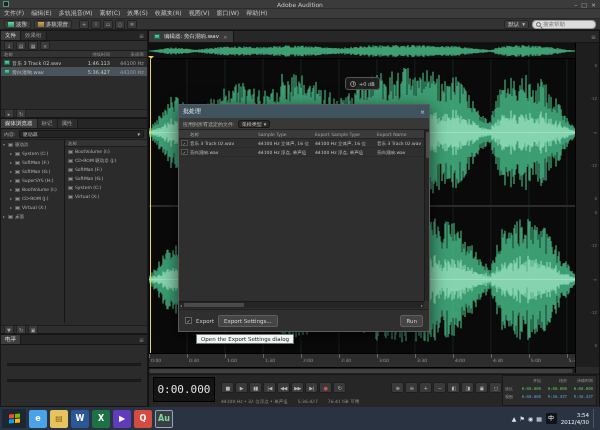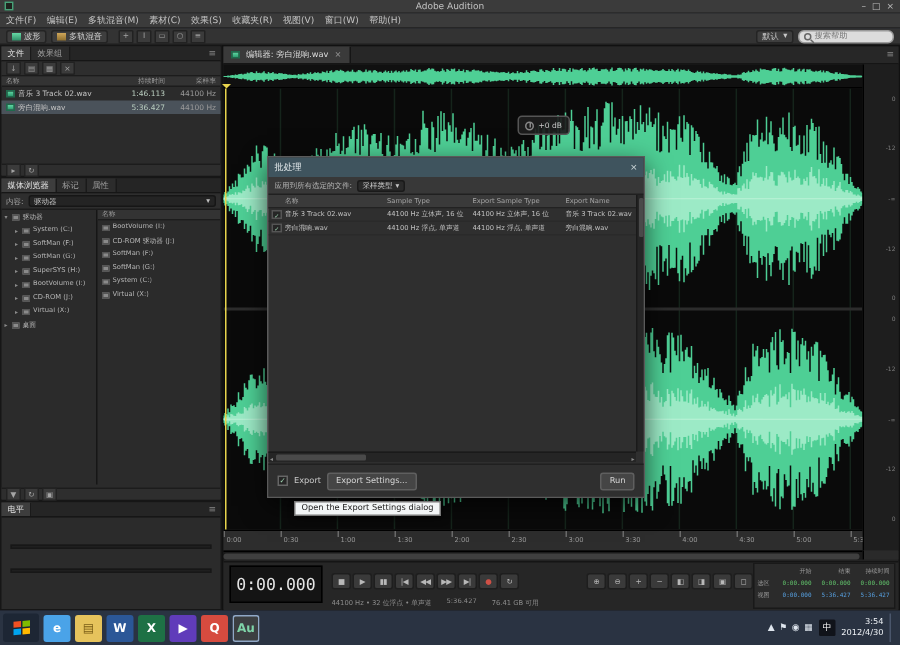--- a/index.html
+++ b/index.html
@@ -1,17 +1,17 @@
 <!DOCTYPE html>
 <html style="--sel: #4a525a; --dlg-title: #3f545e; --green: #62c46c; --blue: #57a0e0; --taskbar: #2a3342; --rec: #d05046; --playhead: #e8d44d; --wave-bg: #0a0a0a;"><head>
 <meta charset="utf-8">
 <style>
 *{margin:0;padding:0;box-sizing:border-box}
 body{background:#000}
-.screen{position:relative;width:600px;height:430px;background:#0f172a;overflow:hidden;
+.screen{position:relative;width:600px;height:430px;background:#eab308;overflow:hidden;
   font-family:"DejaVu Sans","Liberation Sans",sans-serif;color:#c8c8c8}
 .abs{position:absolute}
 
 
 .titlebar{left:0;top:0;width:600px;height:9px;background:#3b3b3b;border-bottom:1px solid #2c2c2c;display:flex;align-items:center}
 .app-chip{width:6px;height:6px;margin:0 3px;background:#20231f;border:1px solid #49a078;flex:none}
 .title-text{position:absolute;left:0;right:0;text-align:center;font-size:6px;color:#c2c2c2}
 .win-btns{margin-left:auto;display:flex;gap:4px;padding-right:4px;font-size:6px;z-index:1;color:#bdbdbd}
 .menubar{left:0;top:9px;width:600px;height:10px;background:#3b3b3b;border-bottom:1px solid #262626;display:flex;align-items:center;padding-left:4px;gap:7px;font-size:6px;color:#c4c4c4}
 .menu-item{white-space:nowrap}

